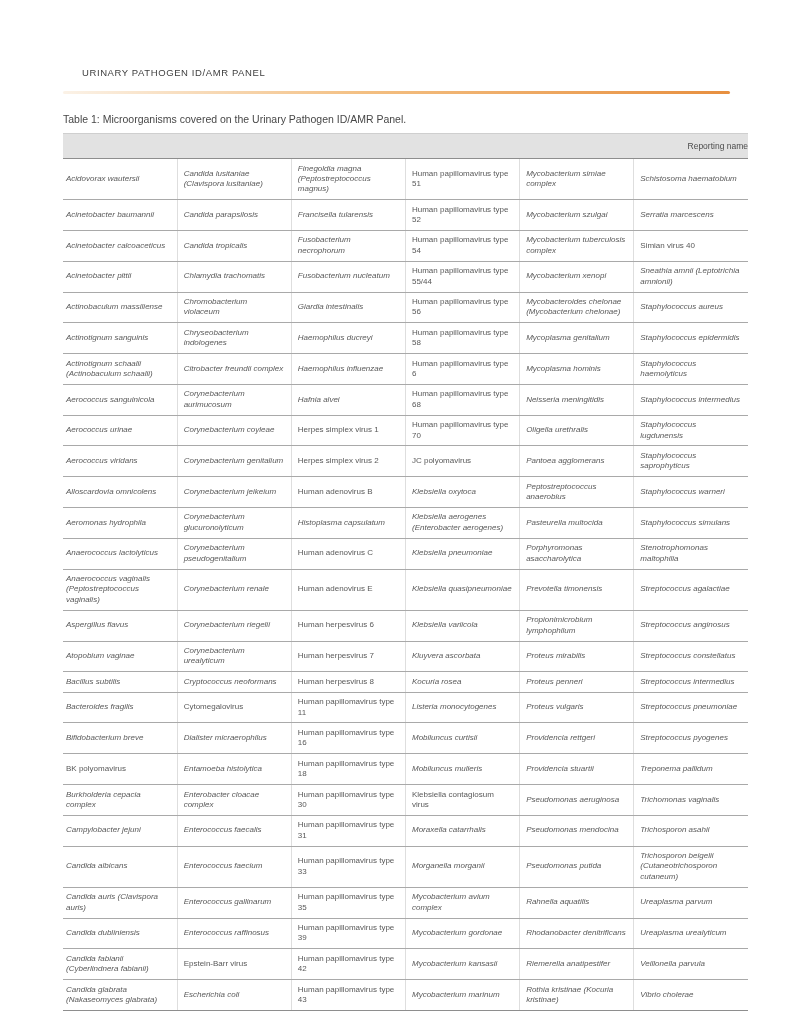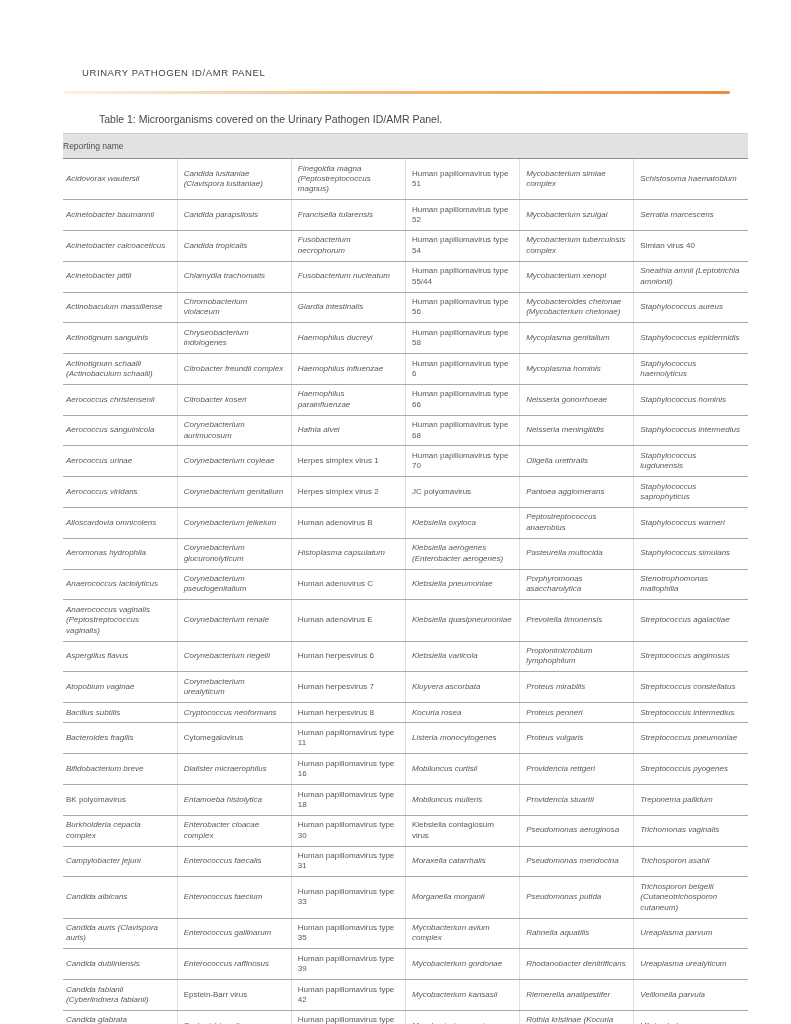--- a/index.html
+++ b/index.html
@@ -24,38 +24,37 @@
     margin-top: 13px;
     height: 3px;
     width: 667px;
     background: linear-gradient(90deg, #fbf2e7 0%, #f3bf82 45%, #e78f3f 100%);
     border-radius: 1.5px;
   }
   .table-caption {
     margin-top: 19px;
     font-size: 10.5px;
     color: #474747;
-    margin-left: 36px;
   }
 
   table.organisms {
     margin-top: 8px;
     width: 685px;
     border-collapse: collapse;
     table-layout: fixed;
   }
   table.organisms thead th {
     background: #e2e2e2;
     font-weight: 400;
     font-size: 8.5px;
     color: #4c4c4c;
     padding: 7px 0;
     border-top: 1px solid #cfcfcf;
     border-bottom: 1px solid #8e8e8e;
-    text-align: left;
+    text-align: right;
   }
   table.organisms tbody td {
     font-size: 8px;
     line-height: 1.3;
     color: #595959;
     padding: 4.5px 7px 4.5px 3px;
     border-bottom: 1px solid #a9a9a9;
     vertical-align: middle;
     word-wrap: break-word;
   }
@@ -134,28 +133,20 @@
         </tr>
         <tr>
           <td class="italic">Actinotignum schaalii (Actinobaculum schaalii)</td>
           <td class="italic">Citrobacter freundii complex</td>
           <td class="italic">Haemophilus influenzae</td>
           <td>Human papillomavirus type 6</td>
           <td class="italic">Mycoplasma hominis</td>
           <td class="italic">Staphylococcus haemolyticus</td>
         </tr>
         <tr>
-          <td class="italic">Aerococcus christensenii</td>
-          <td class="italic">Citrobacter koseri</td>
-          <td class="italic">Haemophilus parainfluenzae</td>
-          <td>Human papillomavirus type 66</td>
-          <td class="italic">Neisseria gonorrhoeae</td>
-          <td class="italic">Staphylococcus hominis</td>
-        </tr>
-        <tr>
           <td class="italic">Aerococcus sanguinicola</td>
           <td class="italic">Corynebacterium aurimucosum</td>
           <td class="italic">Hafnia alvei</td>
           <td>Human papillomavirus type 68</td>
           <td class="italic">Neisseria meningitidis</td>
           <td class="italic">Staphylococcus intermedius</td>
         </tr>
         <tr>
           <td class="italic">Aerococcus urinae</td>
           <td class="italic">Corynebacterium coyleae</td>

